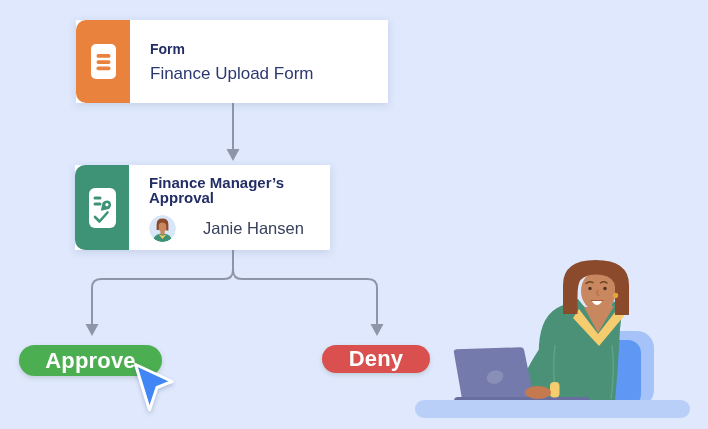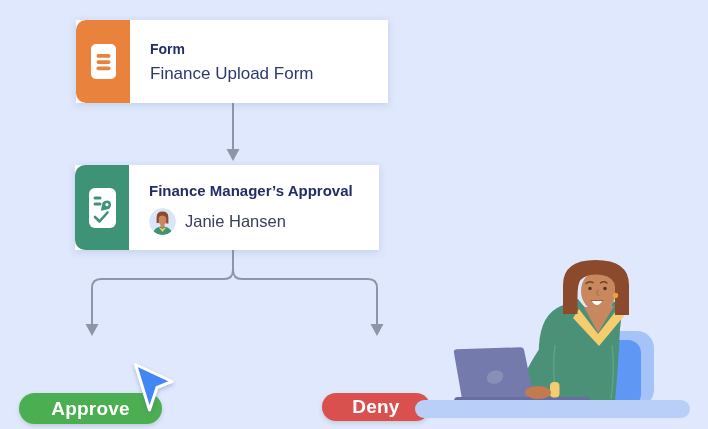--- a/index.html
+++ b/index.html
@@ -10,41 +10,41 @@
   }
   svg{display:block;}
   .connector-layer{position:absolute;left:0;top:0;width:708px;height:429px;pointer-events:none;}
 
   
   .card{
     position:absolute;display:flex;background:#FFFFFF;border-radius:0;
     box-shadow:0 2px 8px rgba(90,110,160,.20);
   }
   .card-form{left:76px;top:20px;width:312px;height:83px;}
-  .card-approval{left:75px;top:165px;width:304px;height:85px;}
+  .card-approval{left:75px;top:165px;width:255px;height:85px;}
   .icon-panel{
     flex:none;width:54px;border-radius:10px 0 0 10px;
     display:flex;align-items:center;justify-content:center;
   }
   .icon-panel-form{background:#E8823D;}
   .icon-panel-approval{background:#3E9377;}
   .card-body{flex:1;display:flex;flex-direction:column;justify-content:center;padding:0 12px 0 20px;}
   .type-label{font-size:14px;font-weight:bold;color:#232E66;line-height:1;margin:0 0 9px 0;}
   .card-title{font-size:17px;color:#2C3870;line-height:1;margin:0;}
   .approval-title{font-size:15px;font-weight:bold;color:#232E66;line-height:1;margin:2px 0 10px 0;}
-  .assignee-row{display:flex;align-items:center;gap:9px;}
+  .assignee-row{display:flex;align-items:center;gap:27px;}
   .avatar{flex:none;width:27px;height:27px;border-radius:50%;overflow:hidden;}
   .assignee-name{font-size:16.5px;color:#39415C;line-height:1;}
 
   
   .btn{
     position:absolute;display:flex;align-items:center;justify-content:center;
-    border:none;border-radius:17px;color:#FFFFFF;font-weight:bold;font-size:19px;
+    border:none;border-radius:17px;color:#FFFFFF;font-weight:bold;font-size:22px;
     font-family:"Liberation Sans",sans-serif;letter-spacing:.2px;
-    box-shadow:0 2px 4px rgba(80,110,90,.22);cursor:pointer;margin-top:48px;
+    box-shadow:0 2px 4px rgba(80,110,90,.22);cursor:pointer;
   }
   .btn-approve{left:19px;top:345px;width:143px;height:31px;background:#4BAE50;}
   .btn-deny{left:322px;top:345px;width:108px;height:28px;background:#D9504F;}
 
   .cursor{position:absolute;left:133px;top:362px;width:44px;height:52px;
           filter:drop-shadow(0 2px 2px rgba(80,100,160,.35));}
 
   .illustration{position:absolute;left:408px;top:249px;width:300px;height:180px;}
 </style>
 </head>

